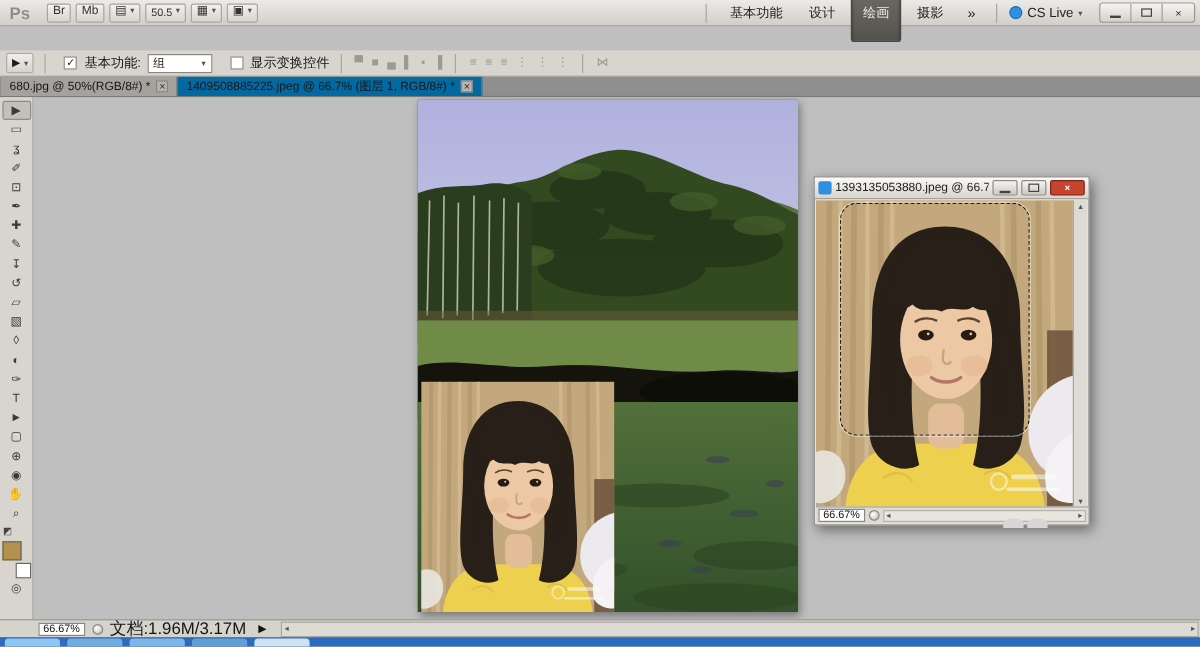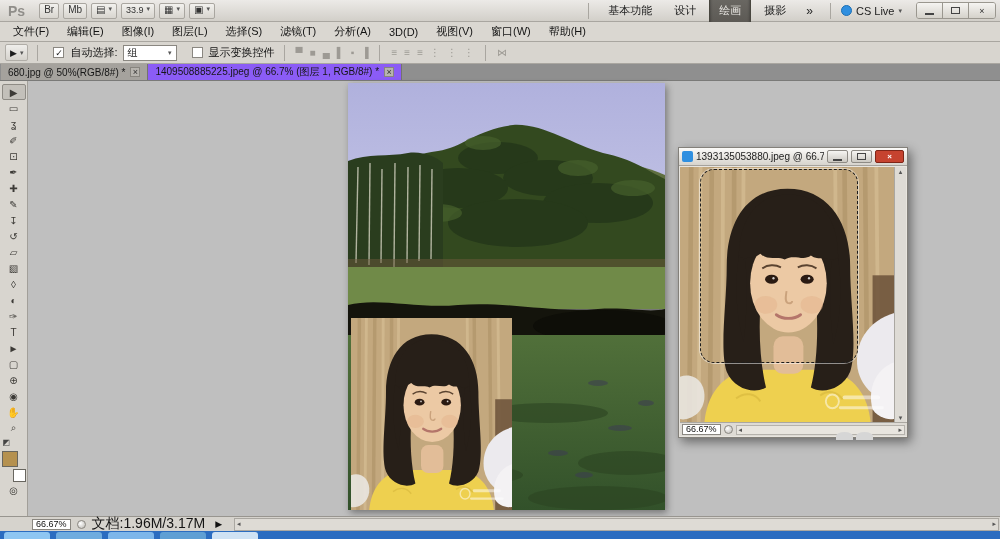--- a/index.html
+++ b/index.html
@@ -26,21 +26,21 @@
 .menubar{top:22px;height:20px;background:#dad7d1;border-bottom:1px solid #a9a6a0;padding:0 4px}
 .menu-item{font-size:11px;padding:3px 9px;color:#141414}
 .optionsbar{top:42px;height:22px;background:#d8d5cf;border-bottom:1px solid #a9a6a0;padding:0 5px;gap:3px}
 .opt-tool{display:inline-flex;align-items:center;border:1px solid #b0ada7;border-radius:2px;background:linear-gradient(#efeeeb,#d6d3cd);padding:1px 4px;gap:3px;font-size:9px;height:17px}
 .chk{width:11px;height:11px;border:1px solid #8a8781;background:#fff;display:inline-flex;align-items:center;justify-content:center;font-size:9px;color:#222;margin:0 3px 0 6px}
 .lbl{font-size:11px;color:#141414}
 .select{display:inline-flex;align-items:center;justify-content:space-between;width:54px;height:16px;border:1px solid #8a8781;background:#fff;font-size:10px;padding:0 4px;margin:0 6px 0 2px}
 .gico{font-size:10px;color:#9d9a94;padding:0 2px}
 .tabstrip{top:64px;height:17px;background:#8f8f8f;border-bottom:1px solid #7a7a78;align-items:flex-end;padding-left:1px}
 .tab{display:inline-flex;align-items:center;gap:5px;height:16px;padding:0 7px;font-size:10px;background:#a5a29d;border-right:1px solid #75736e;color:#161616;white-space:nowrap}
-.tab.active{background:#8b5cf6}
+.tab.active{background:#0369a1}
 .tclose{font-size:9px;color:#333;border:1px solid #88857f;width:10px;height:10px;line-height:8px;text-align:center;background:#b7b4ae}
 .toolbox{position:absolute;top:81px;left:0;width:28px;bottom:23px;background:#d8d5cf;border-right:1px solid #a29f99;display:flex;flex-direction:column;align-items:center;padding-top:3px}
 .tool{width:24px;height:16px;display:flex;align-items:center;justify-content:center;font-size:10px;color:#3c3a36;flex:none}
 .tool.sel{background:#c3c0ba;border:1px solid #8e8b85;border-radius:2px}
 .tb-colors{position:relative;width:24px;height:34px;margin-top:12px;flex:none}
 .mini{position:absolute;left:1px;top:-10px;font-size:8px;color:#444}
 .fg{position:absolute;left:0;top:3px;width:16px;height:16px;border:1px solid #68665f}
 .bgsw{position:absolute;right:0;bottom:0;width:13px;height:13px;border:1px solid #68665f}
 .pasteboard{position:absolute;top:81px;left:28px;right:0;bottom:23px;background:#bfbfbf}
 .doc{position:absolute;left:320px;top:2px;width:317px;height:427px;background:#777;box-shadow:2px 3px 7px rgba(0,0,0,.38)}
@@ -136,21 +136,21 @@
         <span class="g">Br</span>
       </span>
     <span class="abtn">
         <span class="g">Mb</span>
       </span>
     <span class="abtn">
         <span class="g">▤</span>
         <span class="dd">▾</span>
       </span>
     <span class="abtn">
-        <span>33.9</span>
+        <span>50.5</span>
         <span class="dd">▾</span>
       </span>
     <span class="abtn">
         <span class="g">▦</span>
         <span class="dd">▾</span>
       </span>
     <span class="abtn">
         <span class="g">▣</span>
         <span class="dd">▾</span>
       </span>
@@ -173,42 +173,29 @@
         </span>
       <span class="wbtn">
           <span class="restbox"></span>
         </span>
       <span class="wbtn">
           <span>×</span>
         </span>
     </span>
   </div>
 
-  <div class="row menubar">
-    <span class="menu-item">文件(F)</span>
-    <span class="menu-item">编辑(E)</span>
-    <span class="menu-item">图像(I)</span>
-    <span class="menu-item">图层(L)</span>
-    <span class="menu-item">选择(S)</span>
-    <span class="menu-item">滤镜(T)</span>
-    <span class="menu-item">分析(A)</span>
-    <span class="menu-item">3D(D)</span>
-    <span class="menu-item">视图(V)</span>
-    <span class="menu-item">窗口(W)</span>
-    <span class="menu-item">帮助(H)</span>
-  </div>
 
   <div class="row optionsbar">
     <span class="opt-tool">
         <span>▶</span>
         <span class="dd">▾</span>
       </span>
     <span class="sepv"></span>
     <span class="chk">✓</span>
-    <span class="lbl">自动选择:</span>
+    <span class="lbl">基本功能:</span>
     <span class="select">
         <span>组</span>
         <span class="dd">▾</span>
       </span>
     <span class="chk" style="color:transparent"></span>
     <span class="lbl">显示变换控件</span>
     <span class="sepv"></span>
     <span class="gico">▀</span>
     <span class="gico">■</span>
     <span class="gico">▄</span>

